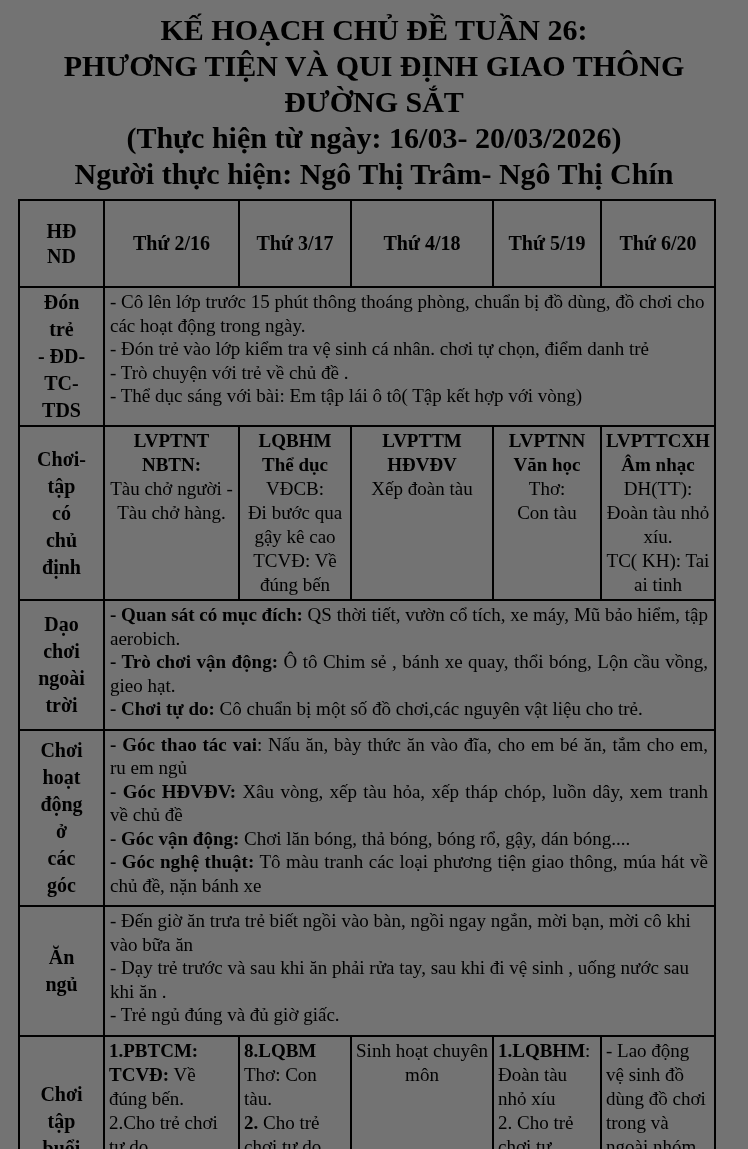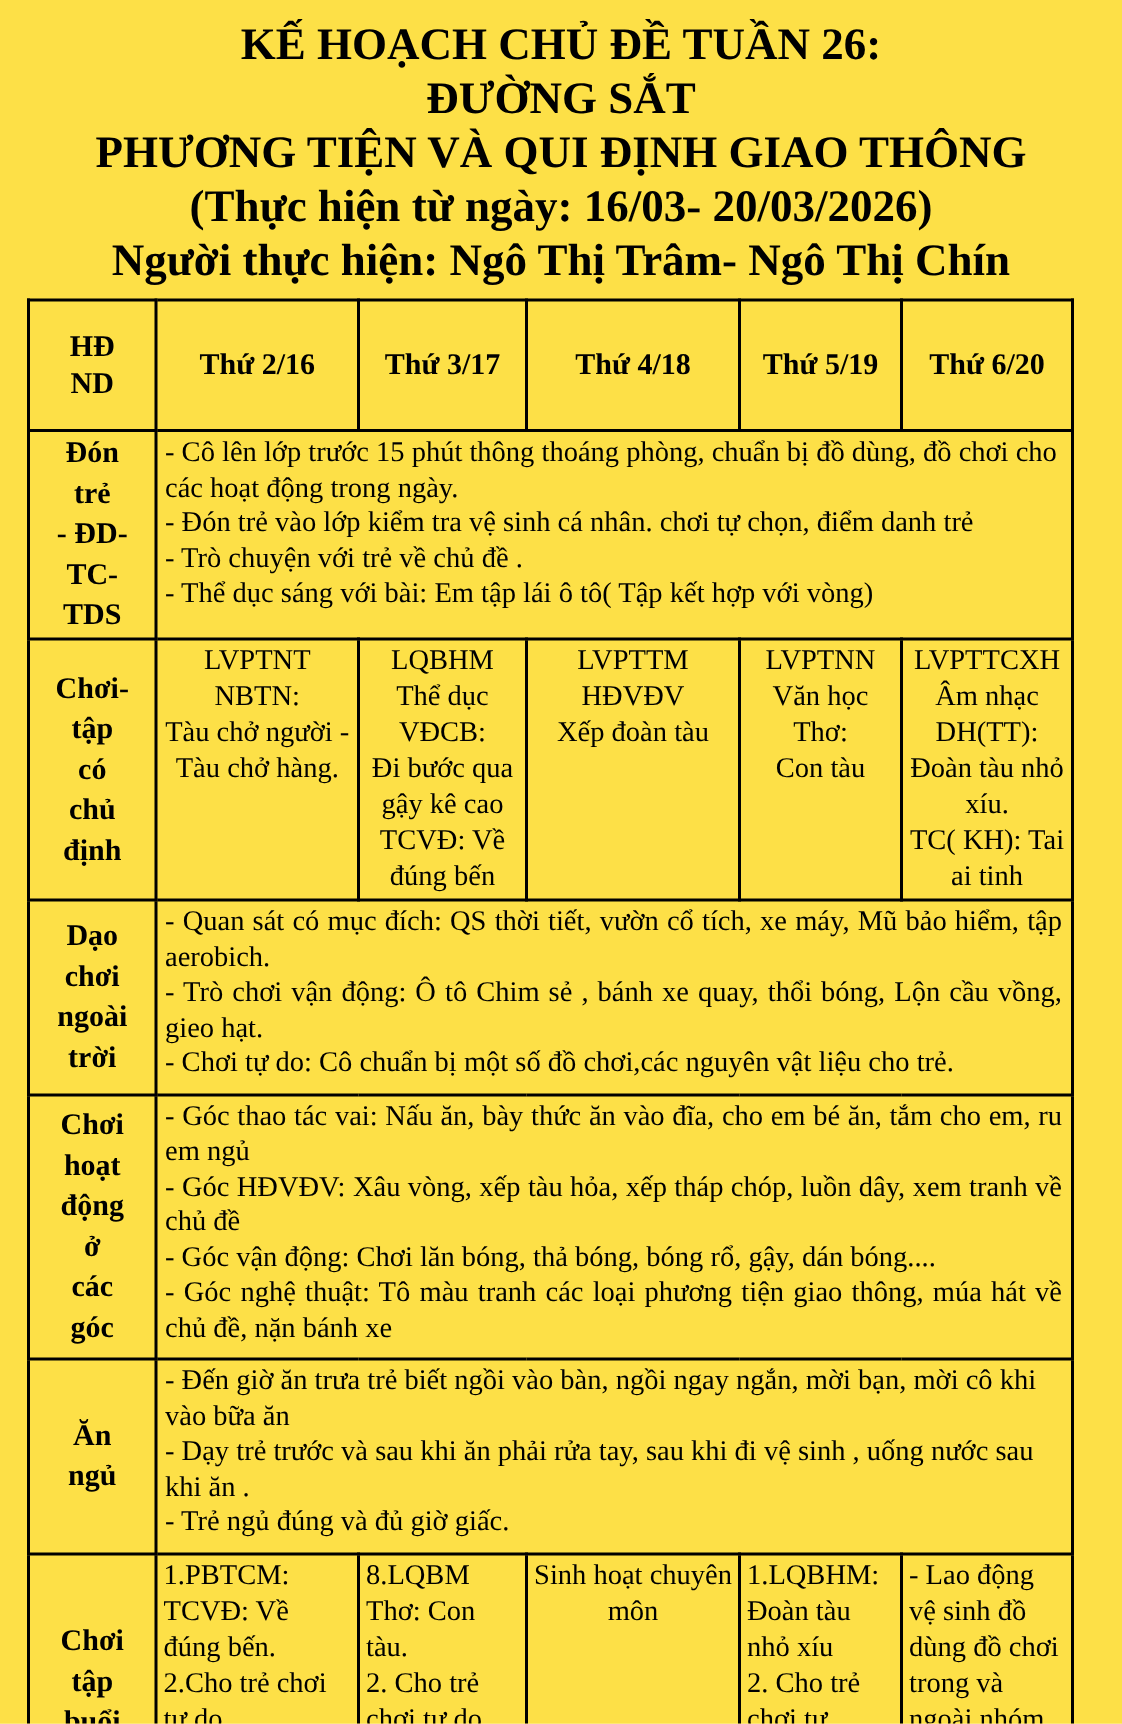--- a/index.html
+++ b/index.html
@@ -2,21 +2,21 @@
 <html lang="vi"><head>
 <meta charset="utf-8">
 <style>
   * { box-sizing: border-box; }
   html, body { margin: 0; padding: 0; }
   body { background: #ffffff; }
   .page {
     position: relative;
     width: 748px;
     height: 1149px;
-    background: #fde047;
+    background: #737373;
     color: #000000;
     font-family: "Liberation Serif", "DejaVu Serif", serif;
     overflow: hidden;
   }
   .doc-title {
     padding-top: 12px;
     text-align: center;
     font-weight: bold;
     font-size: 30px;
     line-height: 36px;
@@ -61,31 +61,31 @@
   td.merged.justify { text-align: justify; }
   td.cell {
     vertical-align: top;
     font-size: 19px;
     line-height: 24px;
     text-align: left;
     padding: 2px 4px;
   }
   td.cell.center { text-align: center; }
   .rline { min-height: 1px; }
-  .rline .b { font-weight: normal; }
+  .rline .b { font-weight: bold; }
 </style>
 </head>
 <body>
 
 <div class="page">
 
   <div class="doc-title">
     <div class="title-line">KẾ HOẠCH CHỦ ĐỀ TUẦN 26:</div>
+    <div class="title-line">PHƯƠNG TIỆN VÀ QUI ĐỊNH GIAO THÔNG</div>
     <div class="title-line">ĐƯỜNG SẮT</div>
-    <div class="title-line">PHƯƠNG TIỆN VÀ QUI ĐỊNH GIAO THÔNG</div>
     <div class="title-line">(Thực hiện từ ngày: 16/03- 20/03/2026)</div>
     <div class="title-line">Người thực hiện: Ngô Thị Trâm- Ngô Thị Chín</div>
   </div>
 
   <table class="plan-table">
     <colgroup>
       <col style="width:85px">
         <col style="width:135px">
         <col style="width:112px">
       <col style="width:142px">

